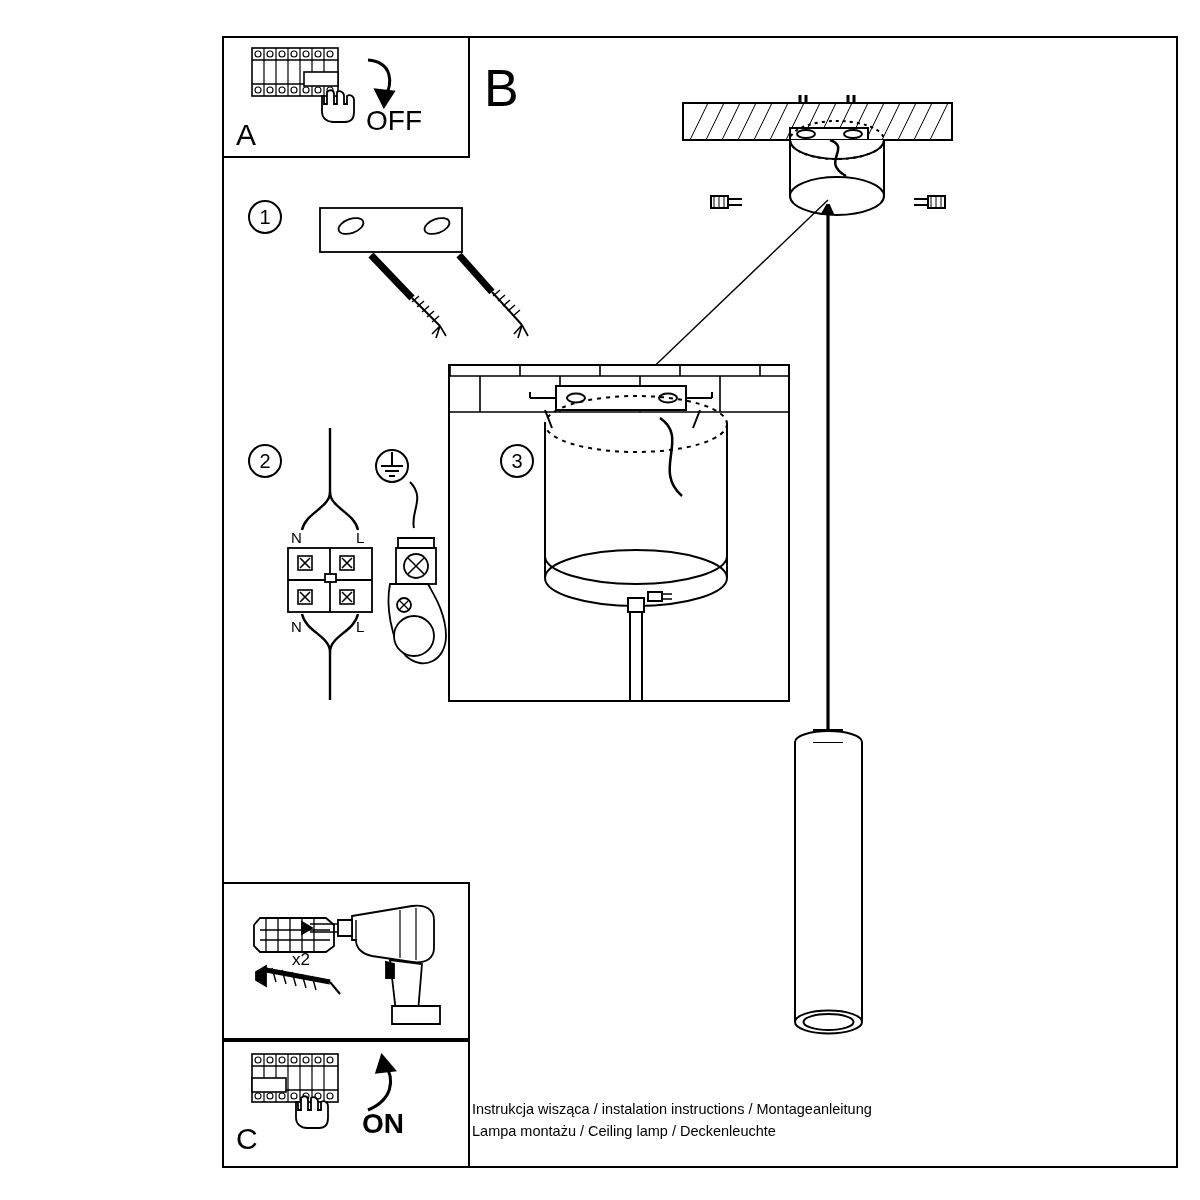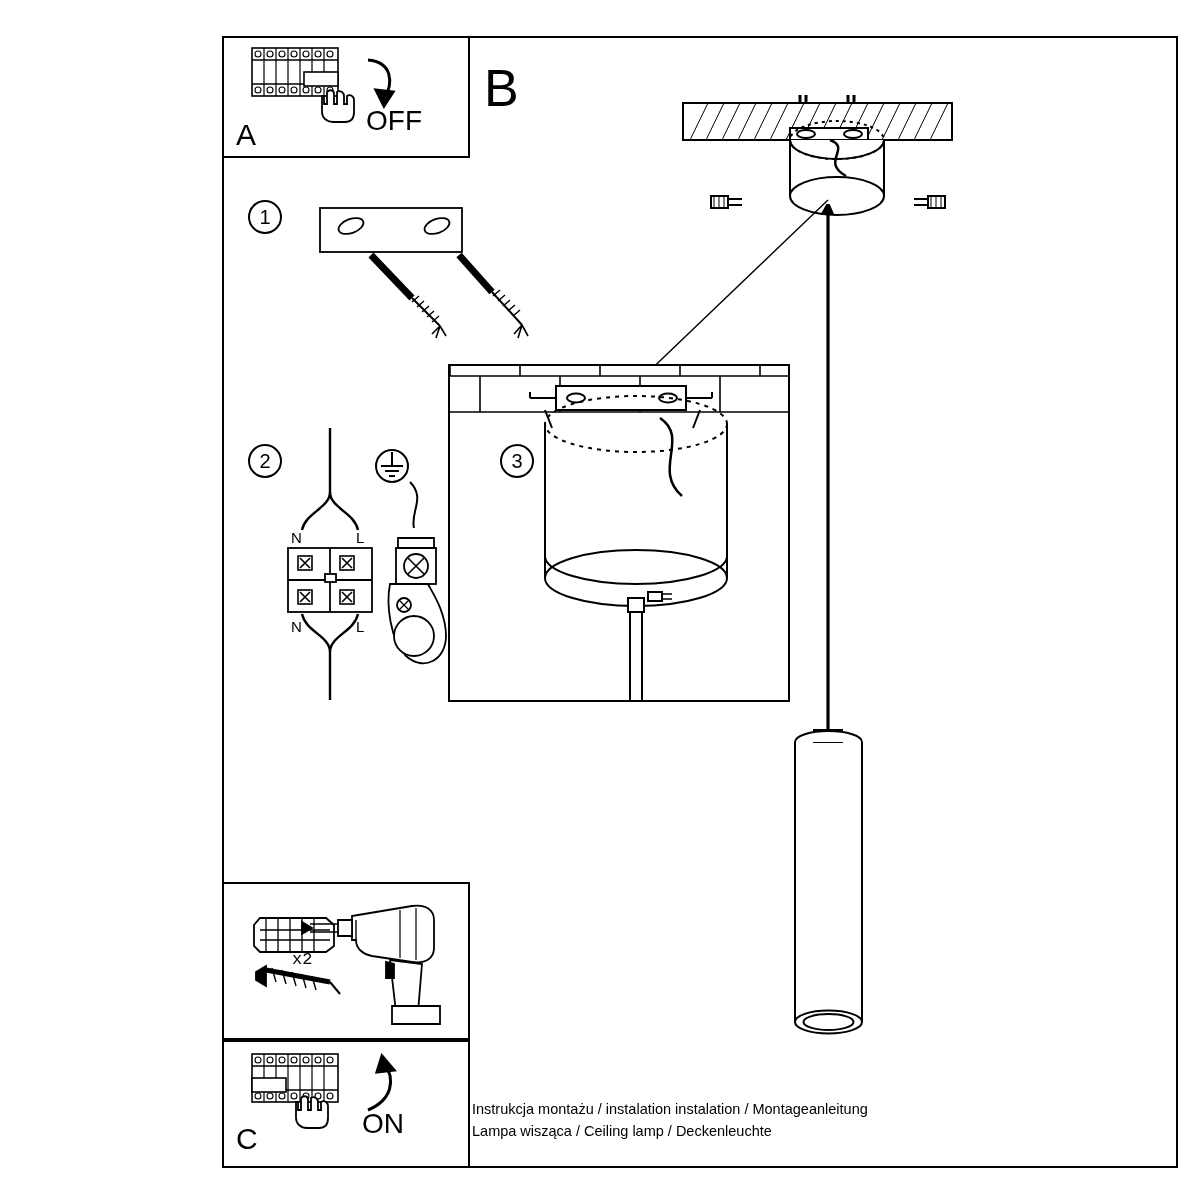--- a/index.html
+++ b/index.html
@@ -47,23 +47,23 @@
 
   .lbl {
     position: absolute;
     font-family: "Liberation Sans", sans-serif;
     color: #000;
     white-space: nowrap;
   }
   .lbl-a { left: 236px; top: 118px; font-size: 30px; }
   .lbl-c { left: 236px; top: 1122px; font-size: 30px; }
   .lbl-off { left: 366px; top: 105px; font-size: 28px; font-weight: normal; }
-  .lbl-on { left: 362px; top: 1108px; font-size: 28px; font-weight: normal; }
+  .lbl-on { left: 362px; top: 1108px; font-size: 28px; font-weight: bold; }
   .lbl-b { left: 484px; top: 58px; font-size: 52px; }
-  .lbl-x2 { left: 292px; top: 950px; font-size: 17px; font-family: Liberation Mono, monospace; }
+  .lbl-x2 { left: 292px; top: 950px; font-size: 17px; }
 
   .circ-num {
     position: absolute;
     width: 34px; height: 34px;
     border: 2px solid #000;
     border-radius: 50%;
     box-sizing: border-box;
     display: flex;
     align-items: center;
     justify-content: center;
@@ -395,17 +395,17 @@
 
     <g stroke="#000" fill="#000" stroke-width="3">
       <path d="M368,1110 C392,1100 396,1080 384,1062" fill="none"></path>
       <path d="M382,1056 L394,1070 L377,1072 Z"></path>
     </g>
   </svg>
   <div class="lbl lbl-c">C</div>
   <div class="lbl lbl-on">ON</div>
 
   <div class="footer">
-    <div>Instrukcja montażu / instalation instalation / Montageanleitung</div>
-    <div>Lampa wisząca / Ceiling lamp  / Deckenleuchte</div>
+    <div>Instrukcja wisząca / instalation instructions / Montageanleitung</div>
+    <div>Lampa montażu / Ceiling lamp  / Deckenleuchte</div>
   </div>
 
 </div>
 
 </body></html>

